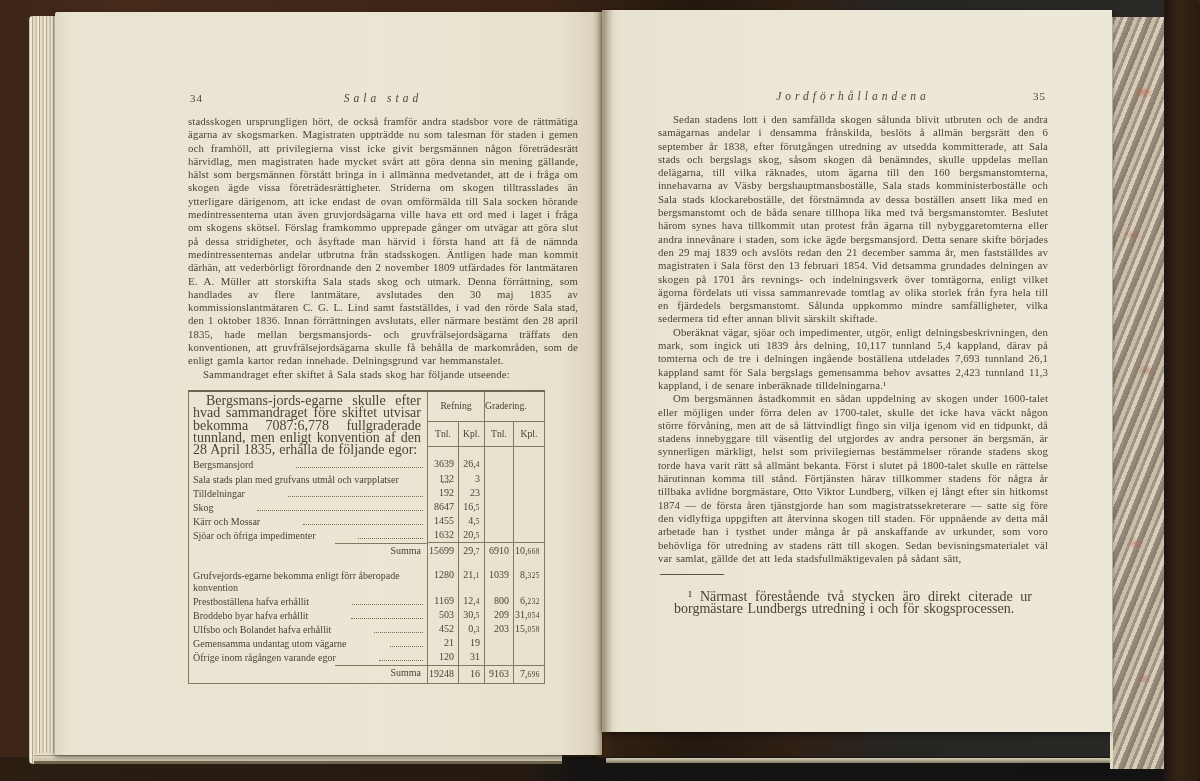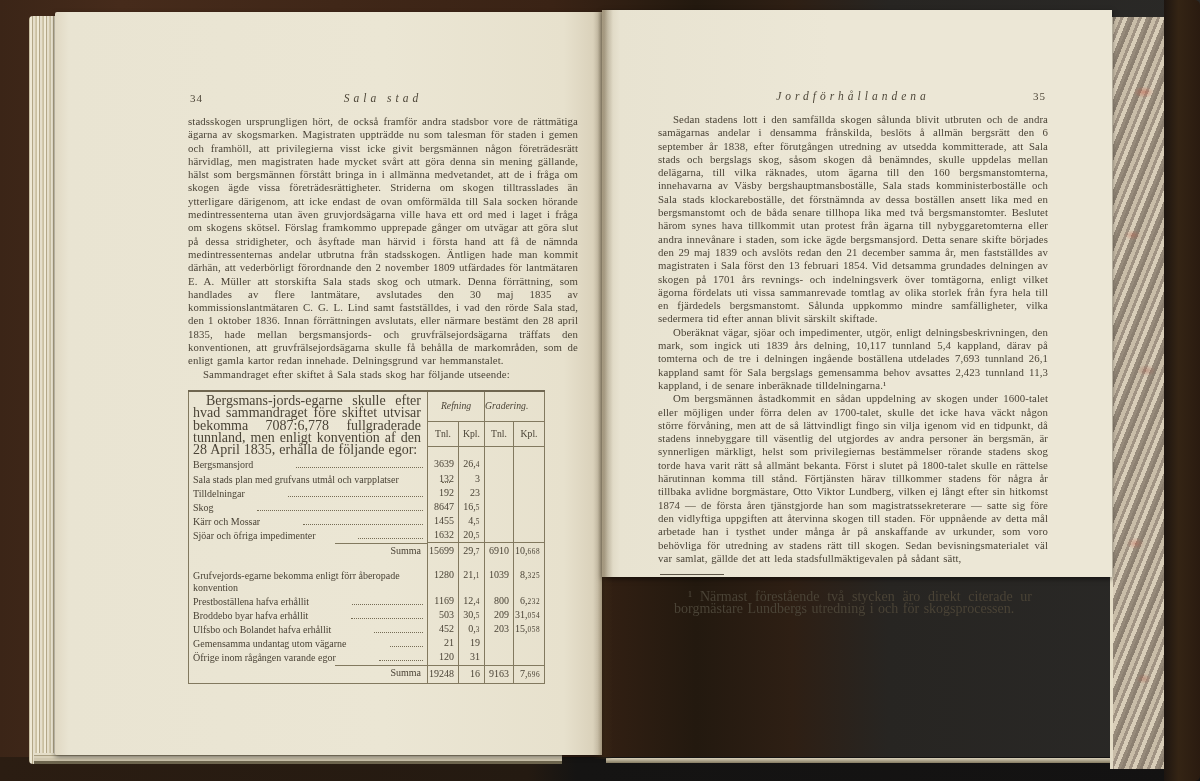--- a/index.html
+++ b/index.html
@@ -27,41 +27,41 @@
       radial-gradient(ellipse 16px 9px at 55% 10%,rgba(196,85,64,0.45) 0%,transparent 65%),
       radial-gradient(ellipse 13px 8px at 35% 29%,rgba(182,90,70,0.4) 0%,transparent 65%),
       radial-gradient(ellipse 15px 9px at 60% 47%,rgba(150,70,55,0.35) 0%,transparent 65%),
       radial-gradient(ellipse 14px 9px at 40% 70%,rgba(190,92,74,0.4) 0%,transparent 65%),
       radial-gradient(ellipse 12px 8px at 55% 88%,rgba(170,82,64,0.35) 0%,transparent 65%),
       repeating-linear-gradient(112deg,#8c8071 0 3px,#c9bda8 3px 7px,#a09383 7px 10px,#d8cdb8 10px 14px,#968a7a 14px 17px);}
   
   .page{position:absolute;box-shadow:0 2px 5px rgba(0,0,0,0.5);}
   .page-left{left:55px;top:12px;width:547px;height:743px;border-radius:2px 0 0 2px;
     background:linear-gradient(90deg,#e0d8c3 0,#e9e4d2 14px,#ebe6d4 60%,#e7e1cd 93%,#d8cfb8 99.2%,#bdb298 100%);}
-  .page-right{left:602px;top:10px;width:510px;height:567px;
+  .page-right{left:602px;top:10px;width:510px;height:722px;
     background:linear-gradient(90deg,#c3b99f 0,#dcd5c0 6px,#e8e3d1 18px,#ece7d6 45%,#ece7d6 100%);}
   .gutter{position:absolute;left:593px;top:10px;width:20px;height:749px;pointer-events:none;
     background:linear-gradient(90deg,transparent 0,rgba(70,52,28,0.22) 42%,rgba(70,52,28,0.30) 55%,transparent 100%);}
   
   .page-inner{position:absolute;color:#4a4336;}
   .inner-left{left:133px;top:80px;width:390px;}
   .inner-right{left:56px;top:80px;width:390px;}
   .page-header{position:relative;text-align:center;font-size:11.5px;height:15px;margin-bottom:8px;color:#4e4739;}
   .running-title{font-style:italic;letter-spacing:4px;}
   .page-num{position:absolute;top:0;font-size:11px;letter-spacing:1px;}
   .num-left{left:2px;}
   .num-right{right:2px;}
   .bodytext p{margin:0;font-size:10.8px;line-height:13.3px;text-align:justify;
     word-spacing:1px;letter-spacing:0.1px;}
   .indent{text-indent:15px;}
   
   .skifte-table{border-collapse:collapse;margin-top:9px;width:356px;table-layout:fixed;
     color:#4a4336;border:1px solid #82795f;border-top:2px solid #6f6650;}
   .skifte-table th{font-weight:normal;font-size:9.7px;border-bottom:1px solid #82795f;padding:2px 0;}
-  .skifte-table .group-th{padding:3px 0 4px;font-style:italic;}
+  .skifte-table .group-th{padding:3px 0 4px;}
   .skifte-table td{vertical-align:top;}
   .stub-head{font-size:14px;line-height:12.3px;text-align:justify;text-indent:13px;
     padding:3px 6px 2px 4px;word-spacing:0.5px;}
   .num{text-align:right;padding:0 4px 0 0;line-height:12.1px;font-size:10px;
     border-left:1px solid #82795f;}
   .stub{padding-left:4px;line-height:12.1px;font-size:10px;}
   .row-flex{display:flex;align-items:baseline;gap:40px;}
   .row-flex .lbl{white-space:nowrap;}
   .leader{flex:1;border-bottom:1px dotted #756c55;margin:0 3px 2px 3px;min-width:8px;}
   .frac{font-size:7.3px;letter-spacing:0.5px;}

